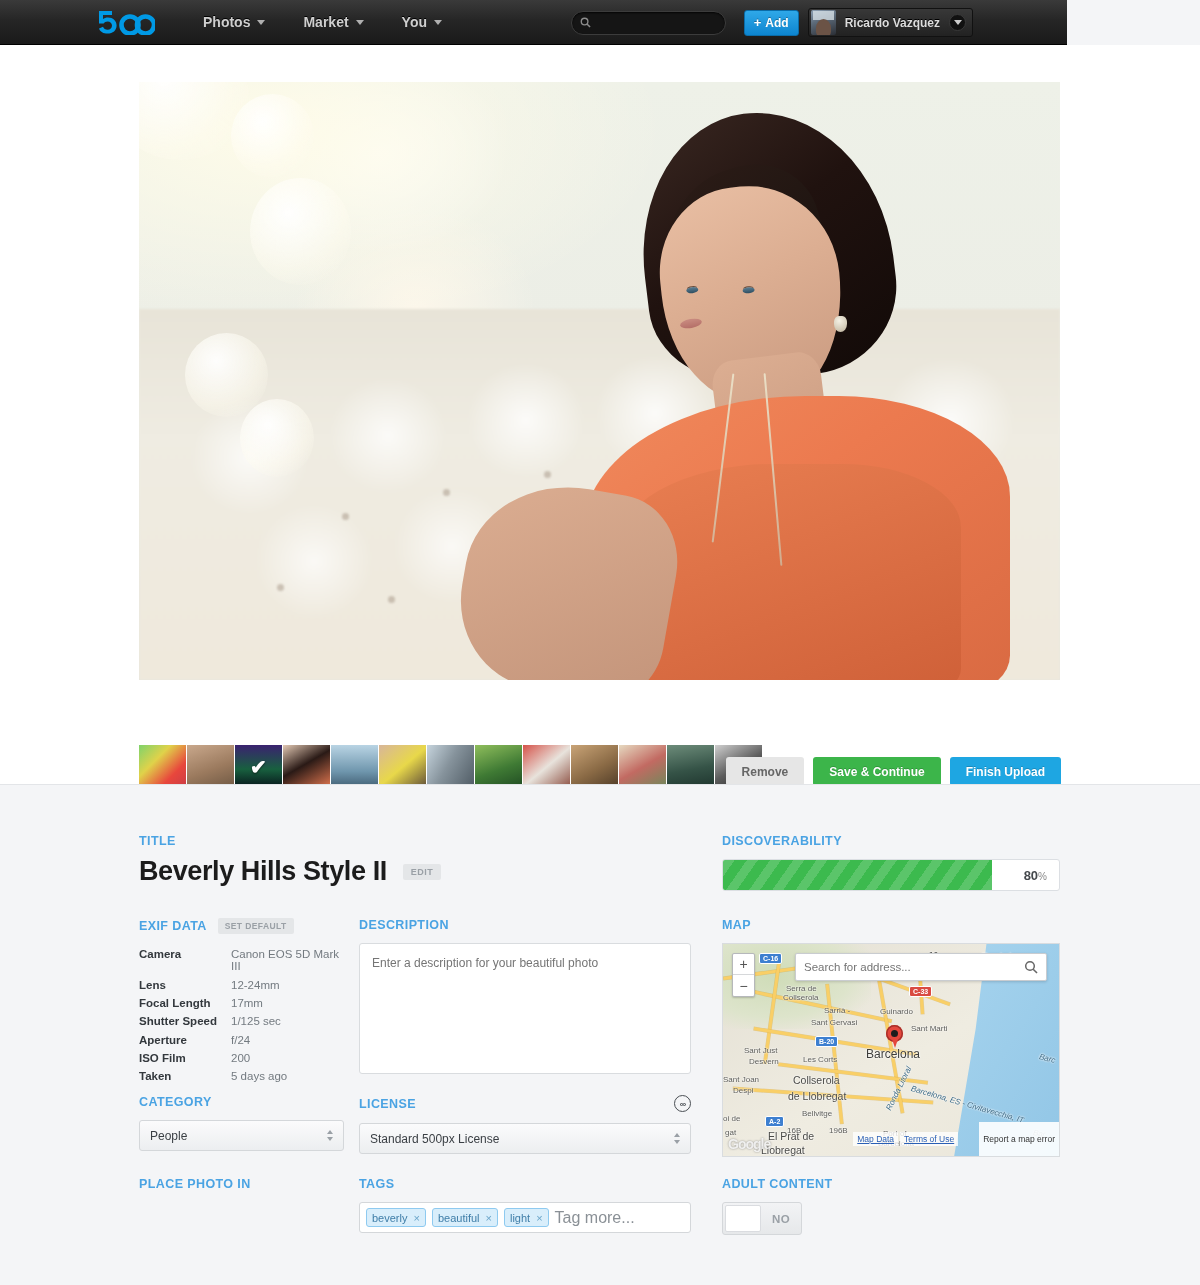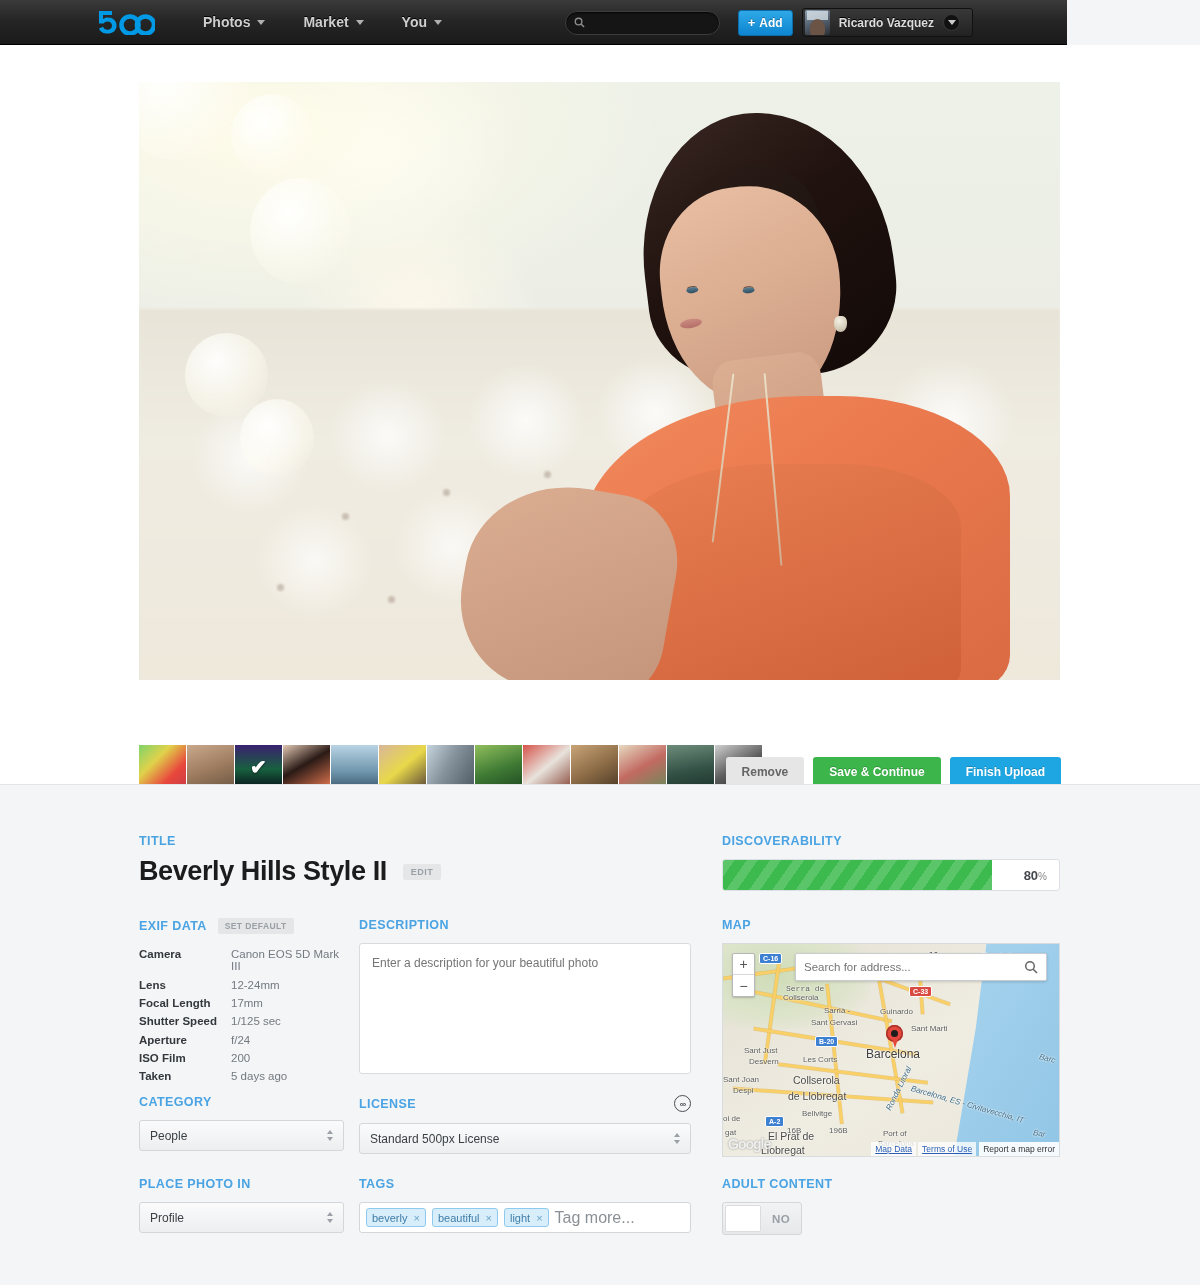--- a/index.html
+++ b/index.html
@@ -71,21 +71,21 @@
     text-shadow: 0 -1px 0 rgba(0,0,0,.3);
   }
   .add-btn .plus { font-size: 13px; margin-right: 4px; font-weight: bold; }
   .user-menu {
     margin-left: 9px;
     height: 29px;
     background: linear-gradient(to bottom,#383838,#222);
     border: 1px solid #111;
     border-radius: 3px;
     display: flex; align-items: center;
-    padding-right: 12px;
+    padding-right: 6px;
     cursor: pointer;
   }
   .avatar {
     width: 25px; height: 25px; margin: 2px;
     background: linear-gradient(160deg,#8fa2b5 0%,#5d6b7a 40%,#2b2f36 100%);
     border-radius: 2px;
     position: relative; overflow: hidden;
     flex-shrink: 0;
   }
   .avatar::after {
@@ -434,21 +434,21 @@
     position:absolute; right:0; bottom:0;
     display:flex; align-items:center;
     font-size: 8.5px;
   }
   .map-credits .md {
     background: rgba(255,255,255,.78);
     padding: 2px 4px; color:#2a5fb5; text-decoration: underline;
   }
   .map-credits .err {
     background: rgba(255,255,255,.9);
-    padding: 2px 4px; color:#333; margin-left: 3px;
+    padding: 12px 4px; color:#333; margin-left: 21px;
   }
   .gmap-logo {
     position:absolute; left:5px; bottom:4px;
     font-size: 14px; font-weight:bold; color: rgba(255,255,255,.82);
     text-shadow: 0 0 2px rgba(120,120,120,.85);
     letter-spacing: -1px;
   }
 
   .col-cat { position:absolute; left:139px; top:310px; width:205px; }
   .col-lic { position:absolute; left:359px; top:310px; width:332px; }
@@ -727,21 +727,21 @@
           <div class="map-label" style="left: 26px; top: 113px;">Desvern</div>
           <div class="map-label" style="left: 0px; top: 131px;">Sant Joan</div>
           <div class="map-label" style="left: 10px; top: 142px;">Despi</div>
           <div class="map-label" style="left: 80px; top: 111px;">Les Corts</div>
           <div class="map-label" style="left: 101px; top: 62px;">Sarrià -</div>
           <div class="map-label" style="left: 88px; top: 74px;">Sant Gervasi</div>
           <div class="map-label" style="left: 157px; top: 63px;">Guinardo</div>
           <div class="map-label" style="left: 188px; top: 80px;">Sant Marti</div>
           <div class="map-label" style="left: 76px; top: 8px;">Sol i Aire</div>
           <div class="map-label" style="left: 161px; top: 9px;">Nou Barris</div>
-          <div class="map-label" style="left: 63px; top: 40px; font-family: Liberation Mono, monospace;">Serra de</div>
+          <div class="map-label" style="left: 63px; top: 40px;">Serra de</div>
           <div class="map-label" style="left: 60px; top: 49px;">Collserola</div>
           <div class="map-label" style="left: 79px; top: 165px;">Bellvitge</div>
           <div class="map-label" style="left: 64px; top: 182px;">16B</div>
           <div class="map-label" style="left: 106px; top: 182px;">196B</div>
           <div class="map-label" style="left: 0px; top: 170px;">oi de</div>
           <div class="map-label" style="left: 2px; top: 184px;">gat</div>
           <div class="map-label" style="left: 160px; top: 185px;">Port of</div>
           <div class="map-label" style="left: 155px; top: 195px;">Barcelona</div>
         </div>
       <div id="mapSeaLabels">
@@ -803,27 +803,20 @@
       <span>Standard 500px License</span>
       <span class="spin">
           <i class="up"></i>
           <i class="dn"></i>
         </span>
     </div>
   </div>
 
   <div class="col-place">
     <div class="lbl">PLACE PHOTO IN</div>
-    <div class="select">
-      <span>Profile</span>
-      <span class="spin">
-          <i class="up"></i>
-          <i class="dn"></i>
-        </span>
-    </div>
   </div>
 
   <div class="col-tags">
     <div class="lbl">TAGS</div>
     <div class="tags-box">
       <span class="tag">
         <span>beverly</span>
         <span class="x">×</span>
       </span>
       <span class="tag">

